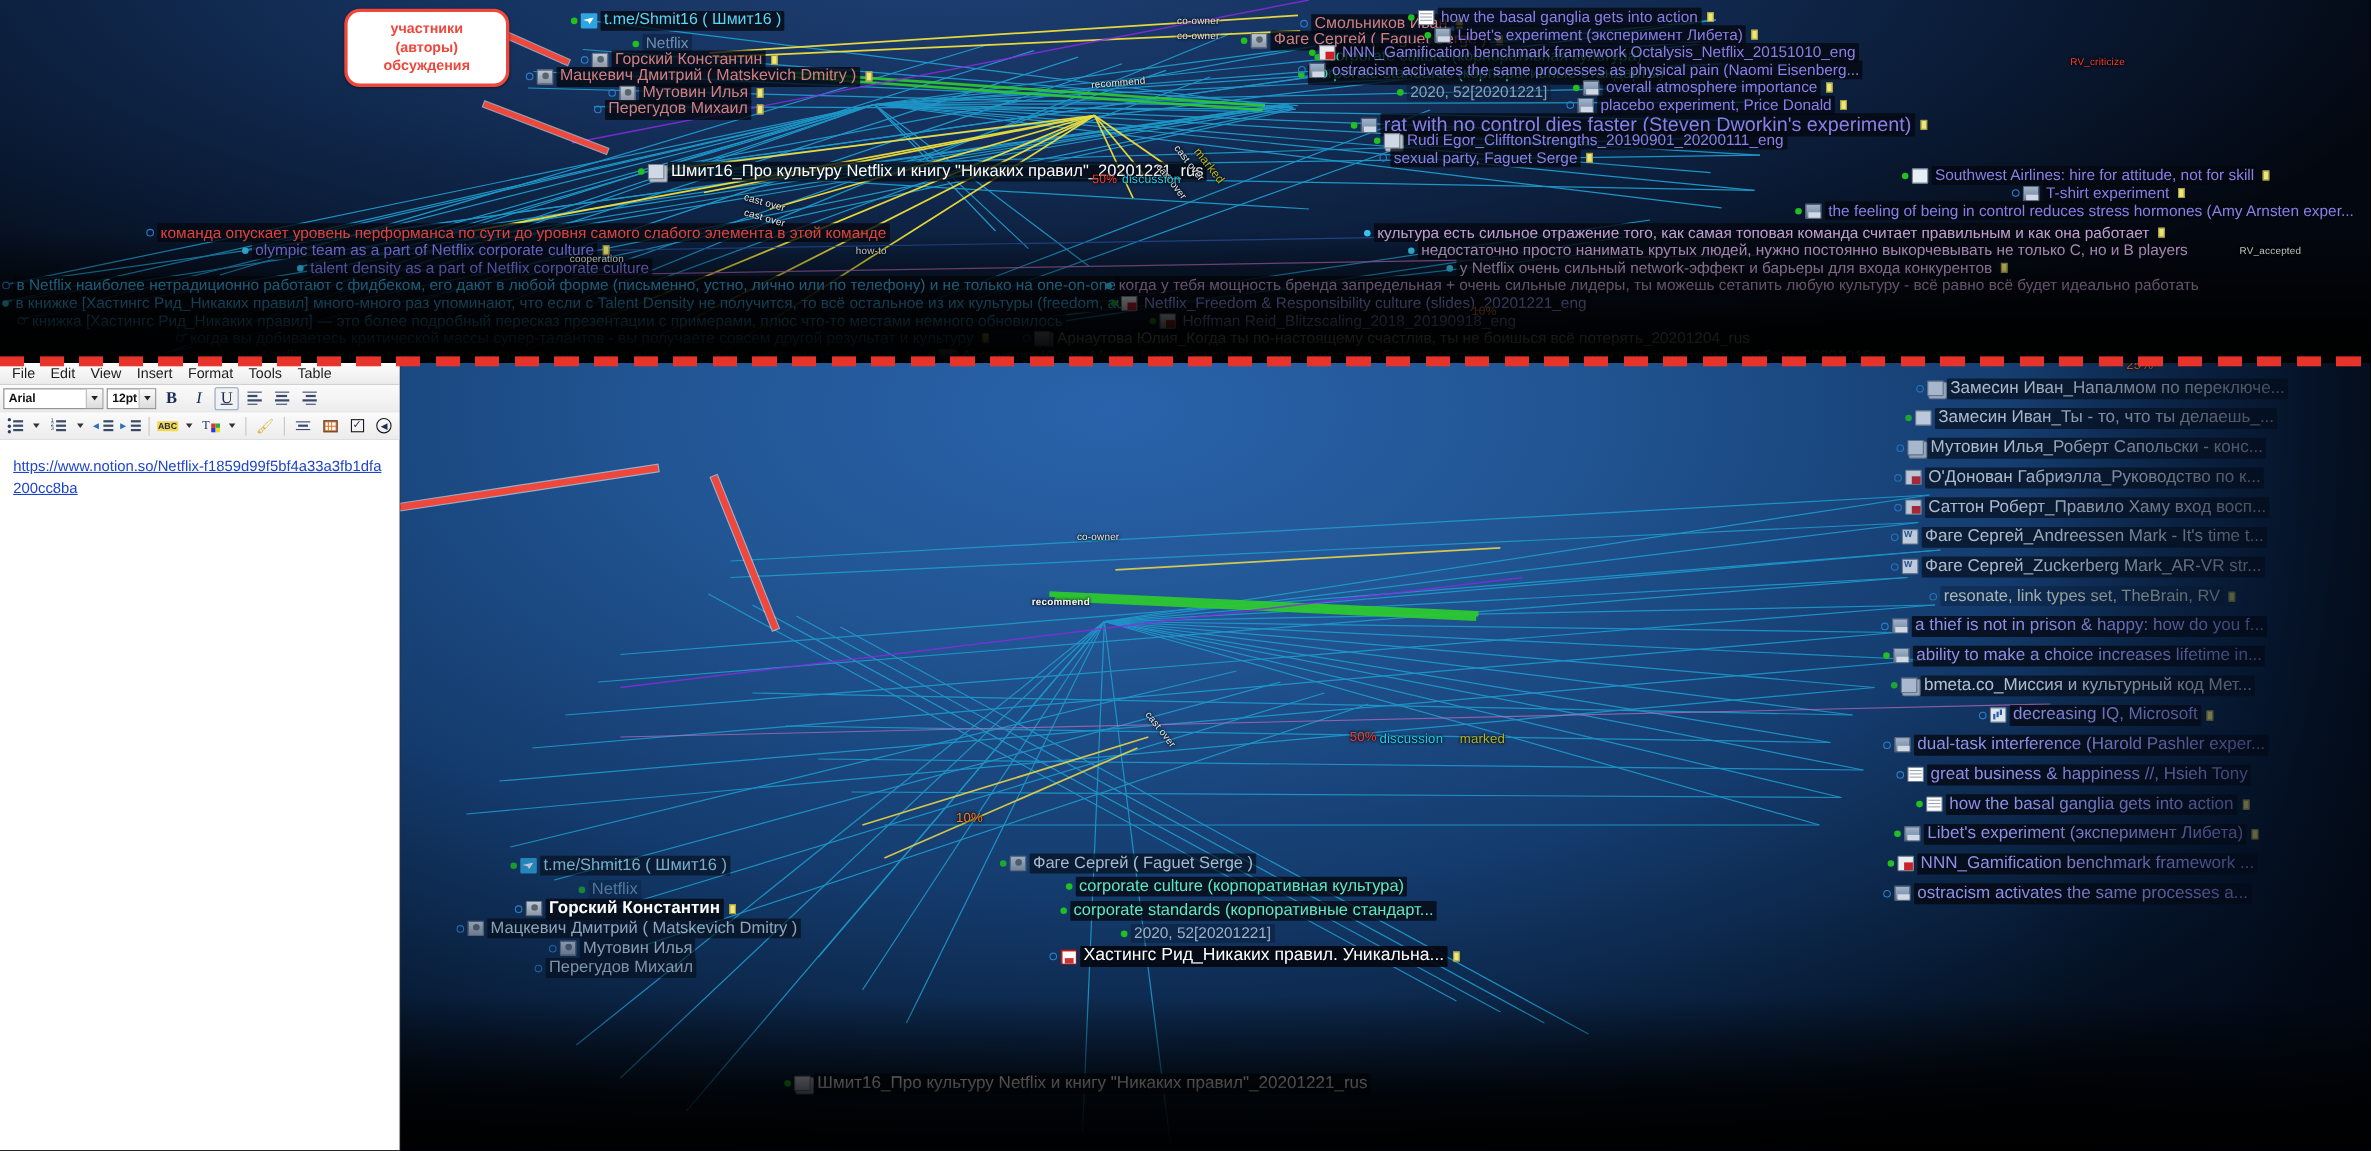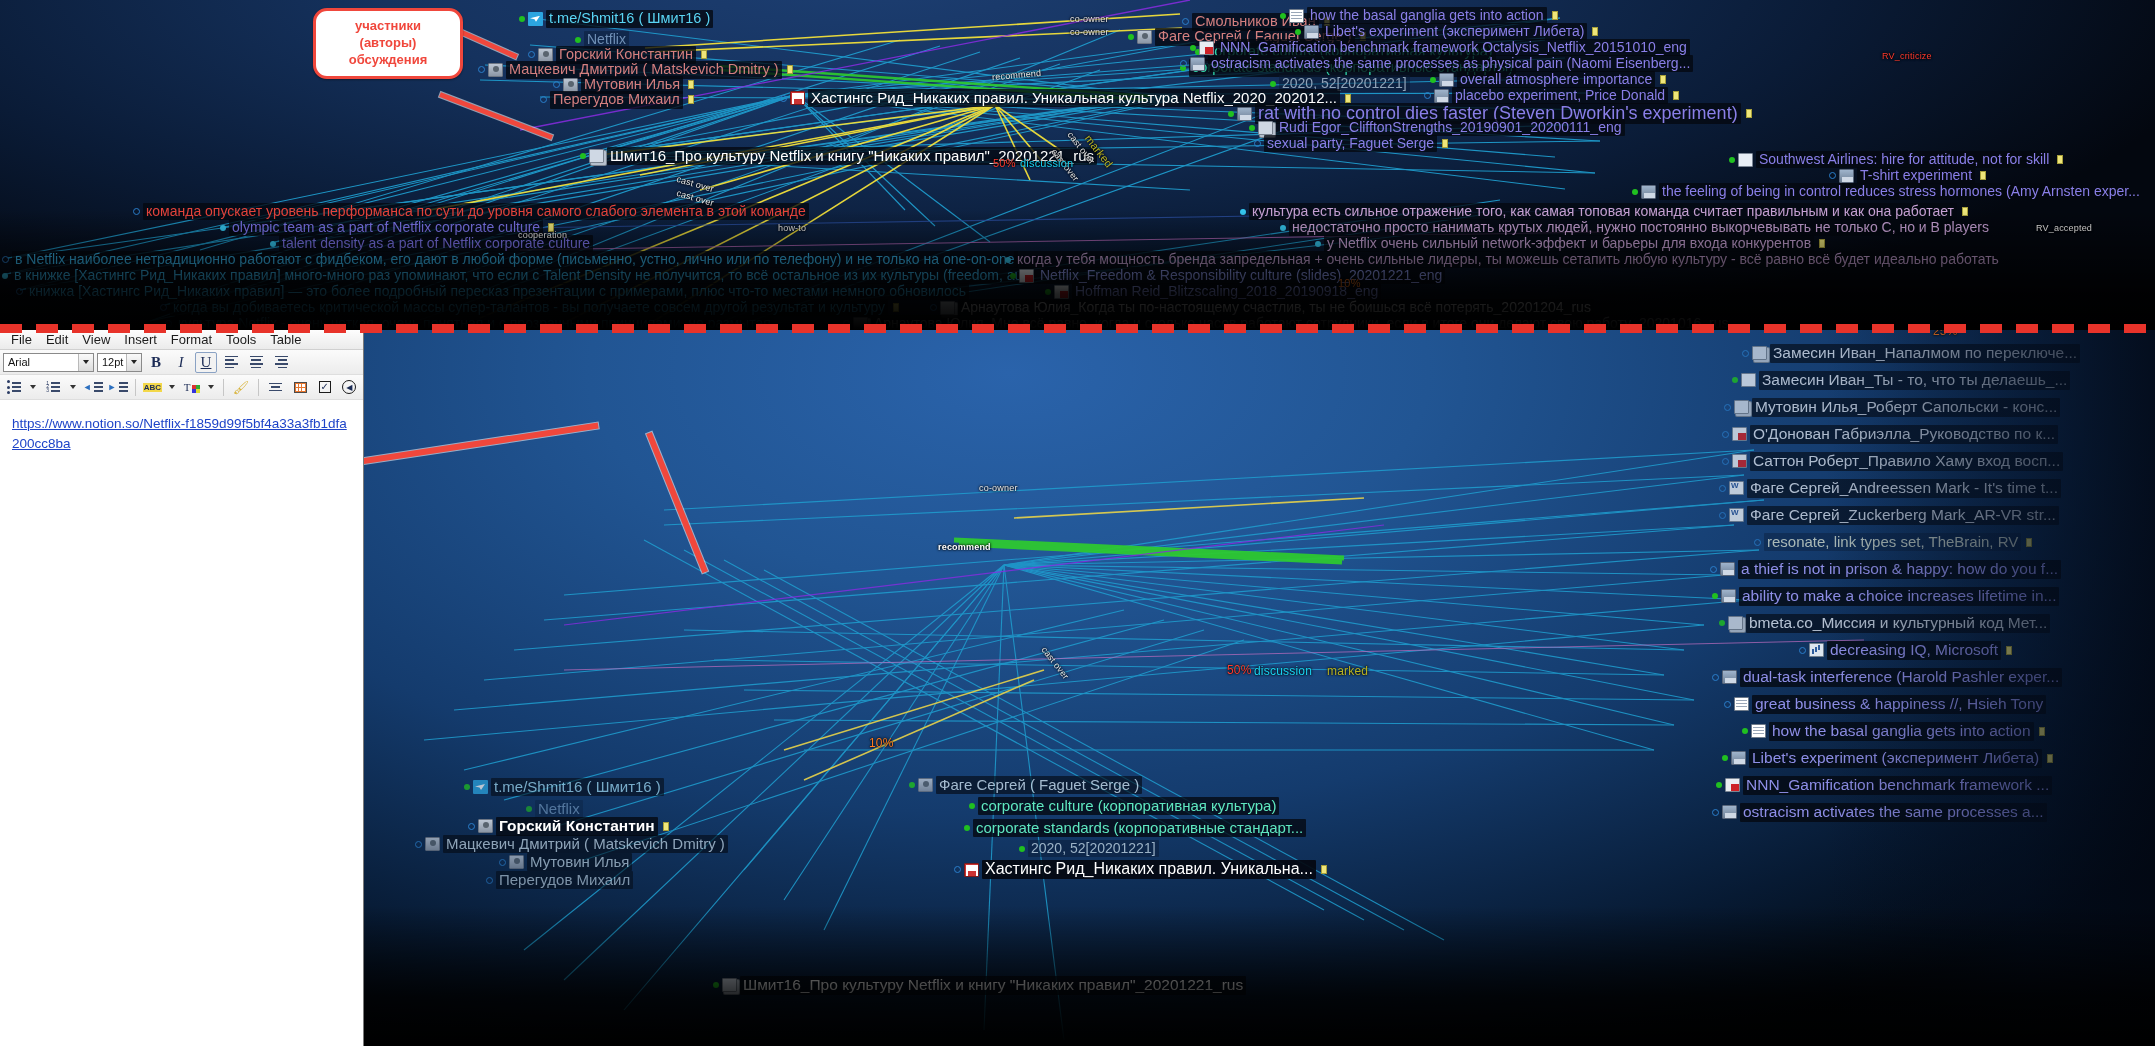--- a/index.html
+++ b/index.html
@@ -52,21 +52,21 @@
     font-size:13px; color:#1c1c1c; padding:2px 7px; cursor:default;
     font-family:"Liberation Sans", sans-serif;
   }
   .toolbar-row {
     display:flex; align-items:center; height:25px; gap:3px; padding:0 3px;
     background:linear-gradient(to bottom,#fbfbfb,#ececec);
     border-bottom:1px solid #dedede;
   }
   .combo {
     display:flex; align-items:center; height:19px;
-    border:1px solid #8a8a8a; background:#fff;
+    border:1px solid #8a8a8a; background:#fff;font-weight:bold;
   }
   .combo .txt { font-size:11px; color:#111; padding:0 4px; white-space:nowrap; }
   .combo.font .txt { width:74px; }
   .combo.size .txt { width:28px; }
   .combo .arrow {
     width:15px; height:17px; border-left:1px solid #b9b9b9;
     background:linear-gradient(to bottom,#fafafa,#dcdcdc);
     display:flex; align-items:center; justify-content:center;
   }
   .combo .arrow i {
@@ -334,26 +334,20 @@
       <span class="lbl">corporate culture (корпоративная культура)</span>
     </div>
     <div class="node" style="left:1180px; top:59px; color:#2fd6a8; font-size:14.5px;">
       <span class="bullet green"></span>
       <span class="lbl">corporate standards (корпоративные стандарты)</span>
     </div>
     <div class="node plain" style="left:1270px; top:75px; color:#8fa3b8; font-size:14px;">
       <span class="bullet green"></span>
       <span class="lbl">2020, 52[20201221]</span>
     </div>
-    <div class="node" style="left:780px; top:89px; color:#ffffff; font-size:15px;">
-      <span class="bullet hollow"></span>
-      <span class="ic book"></span>
-      <span class="lbl">Хастингс Рид_Никаких правил. Уникальная культура Netflix_2020_202012...</span>
-      <span class="pin"></span>
-    </div>
     <div class="node" style="left:580px; top:147px; color:#ffffff; font-size:15px;">
       <span class="bullet green"></span>
       <span class="ic stack"></span>
       <span class="lbl">Шмит16_Про культуру Netflix и книгу "Никаких правил"_20201221_rus</span>
     </div>
 
     <div class="node" style="left:1280px; top:7px; color:#8a7fe8; font-size:14px;">
       <span class="bullet green"></span>
       <span class="ic card"></span>
       <span class="lbl">how the basal ganglia gets into action</span>

